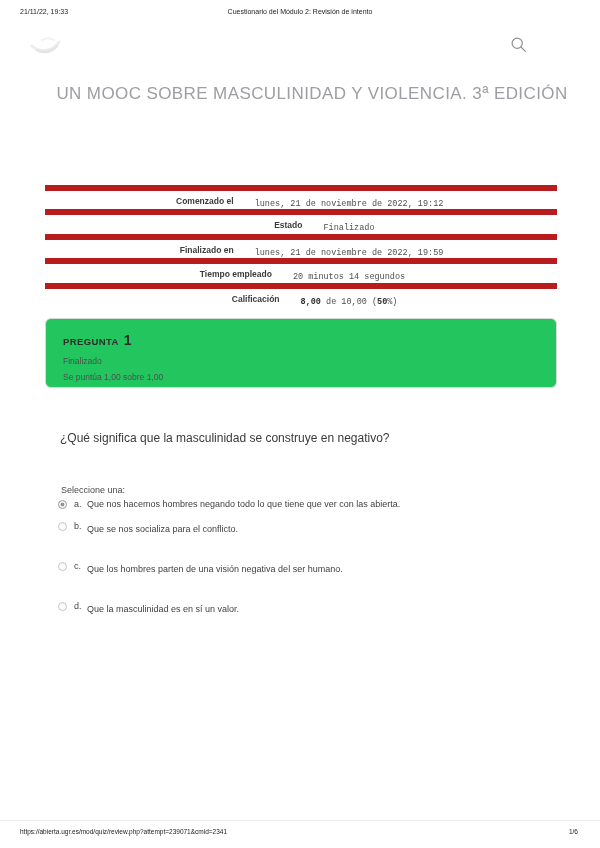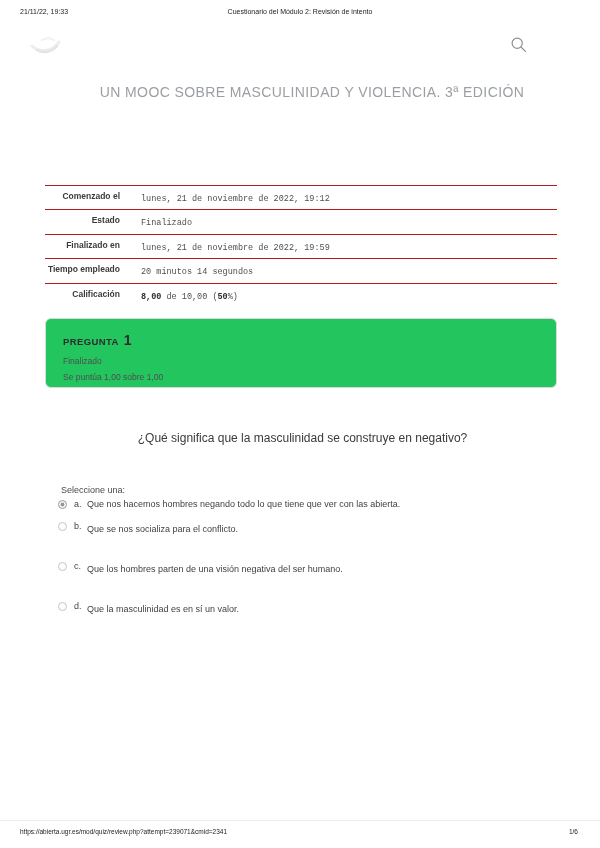--- a/index.html
+++ b/index.html
@@ -12,39 +12,39 @@
   .ph-doc  { position:absolute; top:8px;  left:0; right:0; text-align:center; font-size:7px; color:#1c1c1c; }
   .pf-line { position:absolute; top:820px; left:0; right:0; height:1px; background:#ececec; }
   .pf-url  { position:absolute; top:828px; left:20px;  font-size:6.5px; color:#1c1c1c; }
   .pf-page { position:absolute; top:828px; right:22px; font-size:6.5px; color:#1c1c1c; }
 
   
   .logo   { position:absolute; top:30px; left:28px; width:34px; height:28px; }
   .search { position:absolute; top:36px; left:510px; width:17px; height:17px; cursor:pointer; }
 
   .course-title { position:absolute; top:84px; left:0; right:0; text-align:center;
-                  font-size:14px; font-weight:500; letter-spacing:.4px; color:#9b9ea2;padding-left:24px; }
+                  font-size:17px; font-weight:500; letter-spacing:.4px; color:#9b9ea2;padding-left:24px; }
 
   
   .summary { position:absolute; top:185px; left:45px; width:512px; }
-  .srow { display:flex; border-top:1px solid #b91c1c; height:24.4px; }
+  .srow { display:flex; border-top:6px solid #b91c1c; height:24.4px;justify-content:center; }
   .slabel { width:75px; text-align:right; font-size:8.5px; font-weight:bold; color:#3b3b3b; padding-top:5px; }
   .svalue { margin-left:21px; font-size:8.5px; color:#4f4f4f; padding-top:8px;font-family:Liberation Mono, monospace; }
   .svalue b { color:#2f2f2f; }
 
   
   .qcard { position:absolute; top:318px; left:45px; width:512px; height:70px;
            border:1px solid #d9d9d9; border-radius:6px; padding:12px 17px 0; background:#22c55e; }
   .qno-label { font-size:9.5px; font-weight:bold; letter-spacing:.4px; color:#2c2c2c; }
   .qno-num   { font-size:14px; font-weight:bold; color:#2c2c2c; margin-left:5px; }
   .qstatus { font-size:8.5px; color:#4f4f4f; margin-top:7px; }
   .qpoints { font-size:8.5px; color:#4f4f4f; margin-top:6px; }
 
   .qtext { position:absolute; top:431px; left:60px; right:55px;
-           font-size:12px; font-weight:500; color:#3a3a3a;text-align:center; }
+           font-size:12px; font-weight:500; color:#3a3a3a; }
 
   .prompt { position:absolute; top:485px; left:61px; font-size:9px; color:#4a4a4a; }
 
   .options { position:absolute; top:499px; left:58px; right:45px; }
   .option { display:flex; align-items:flex-start; min-height:12px; }
   .option:nth-child(1) { margin-bottom:10px; }
   .option:nth-child(2) { margin-bottom:28px; }
   .option:nth-child(3) { margin-bottom:28px; }
   .radio { width:9px; height:9px; border-radius:50%; border:1px solid #c4c4c4;
            background:#fdfdfd; margin-top:1px; flex:none; cursor:pointer; }

